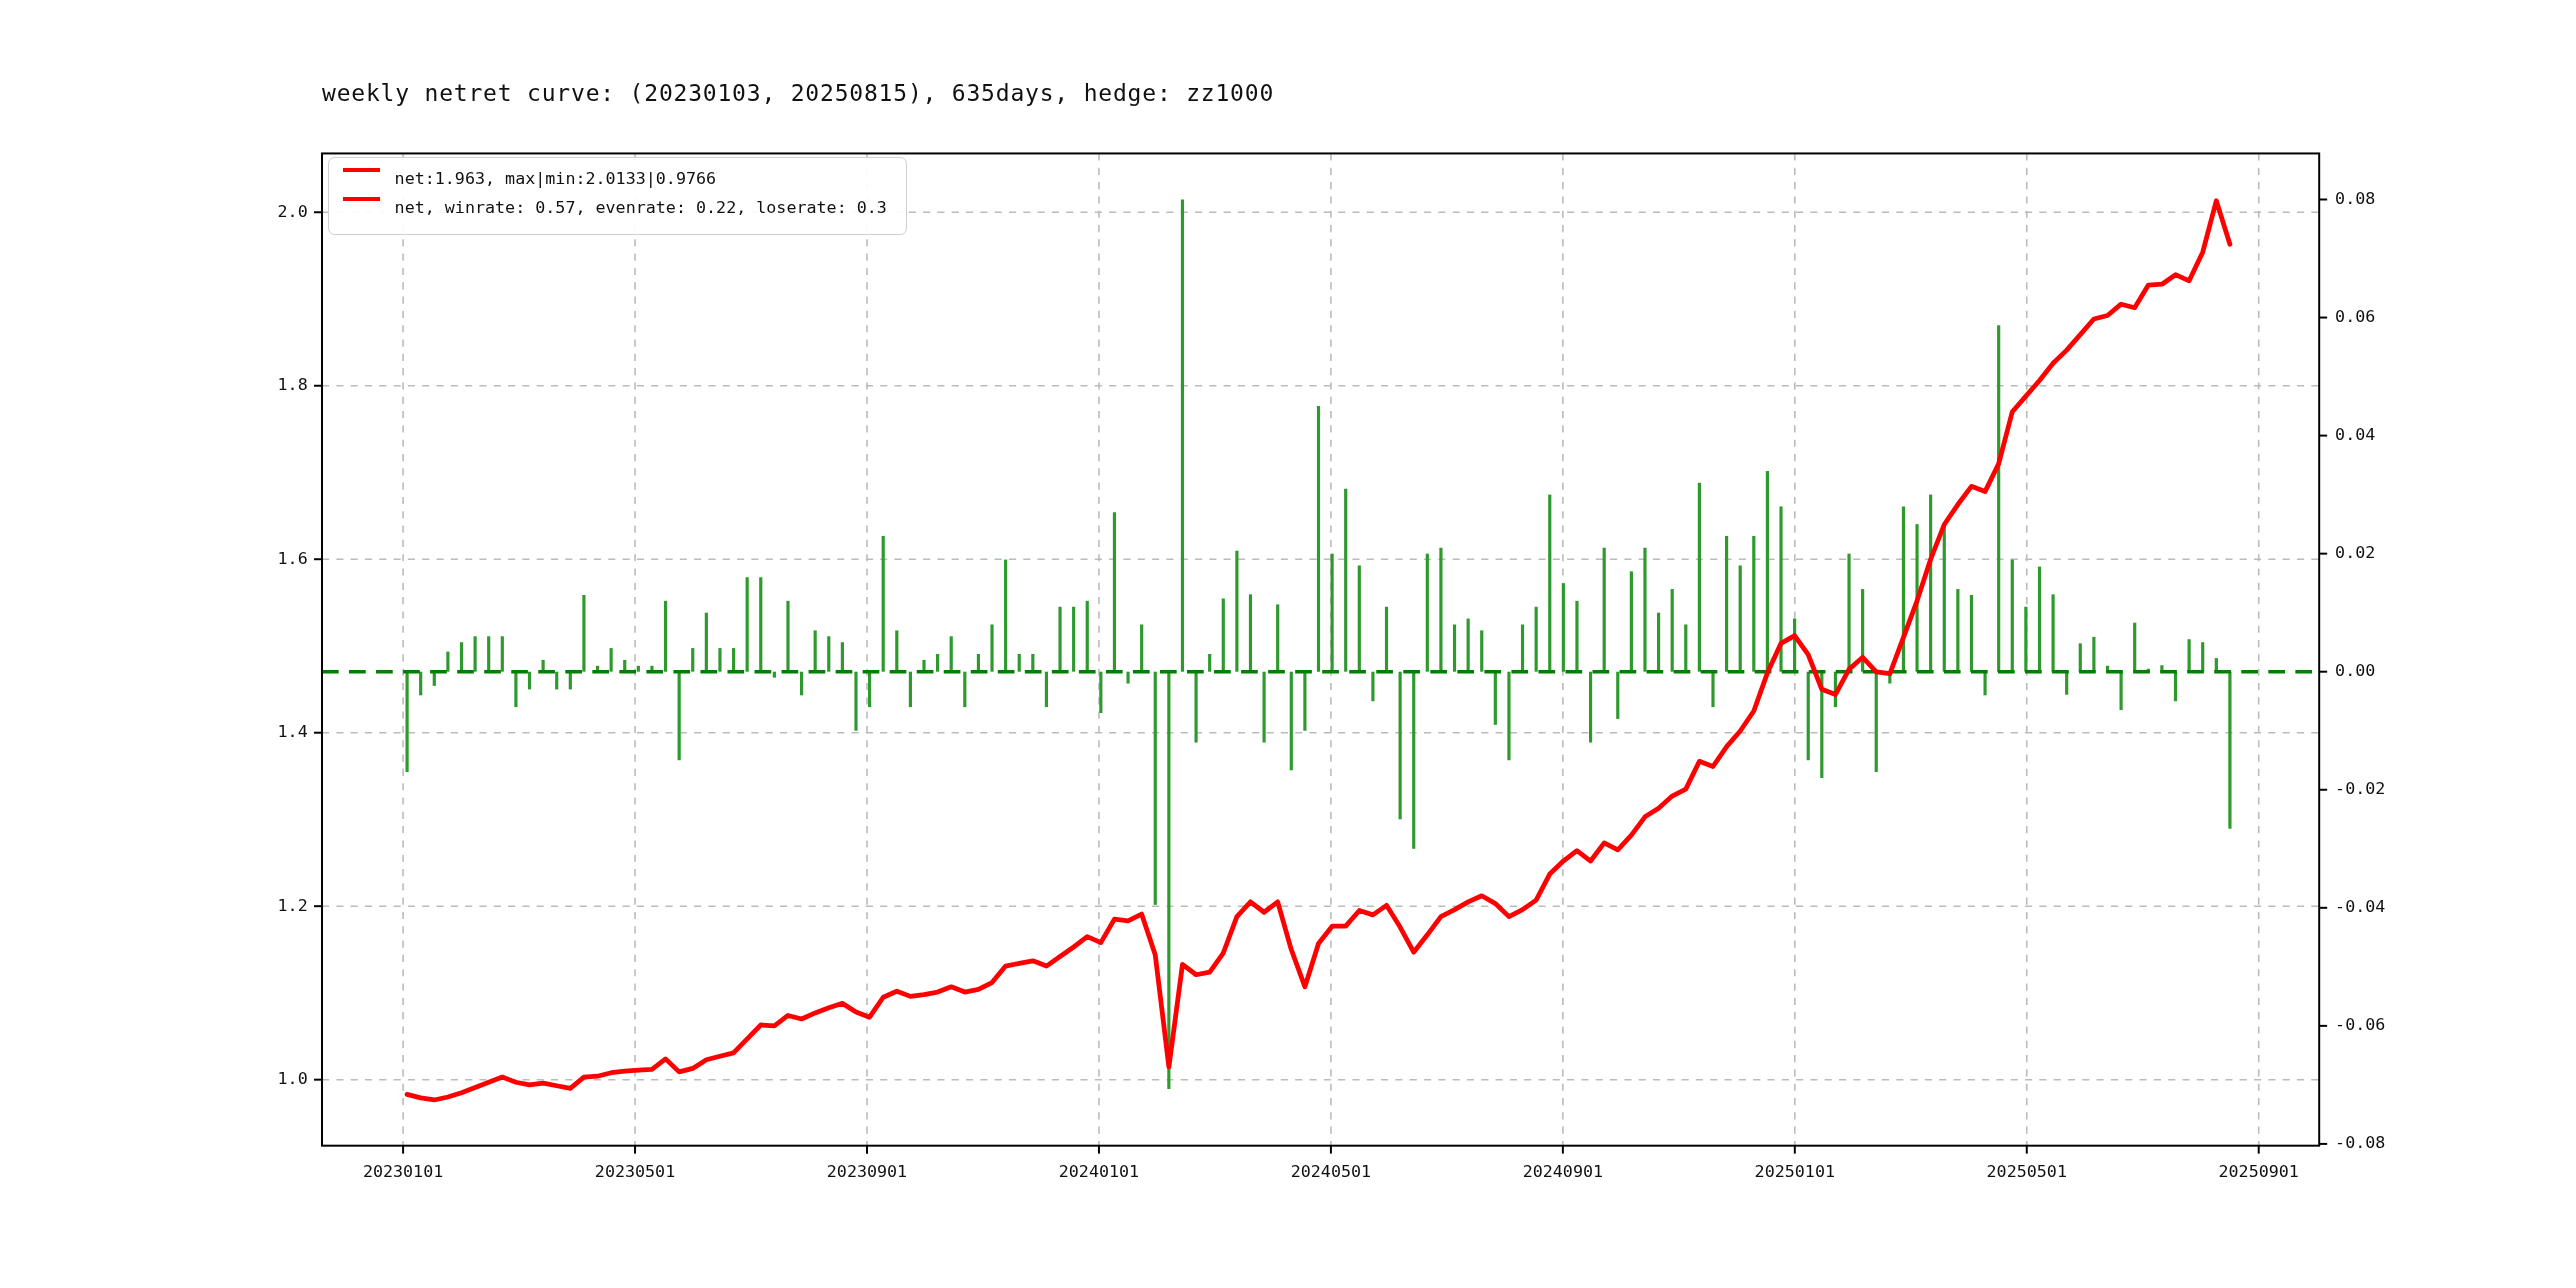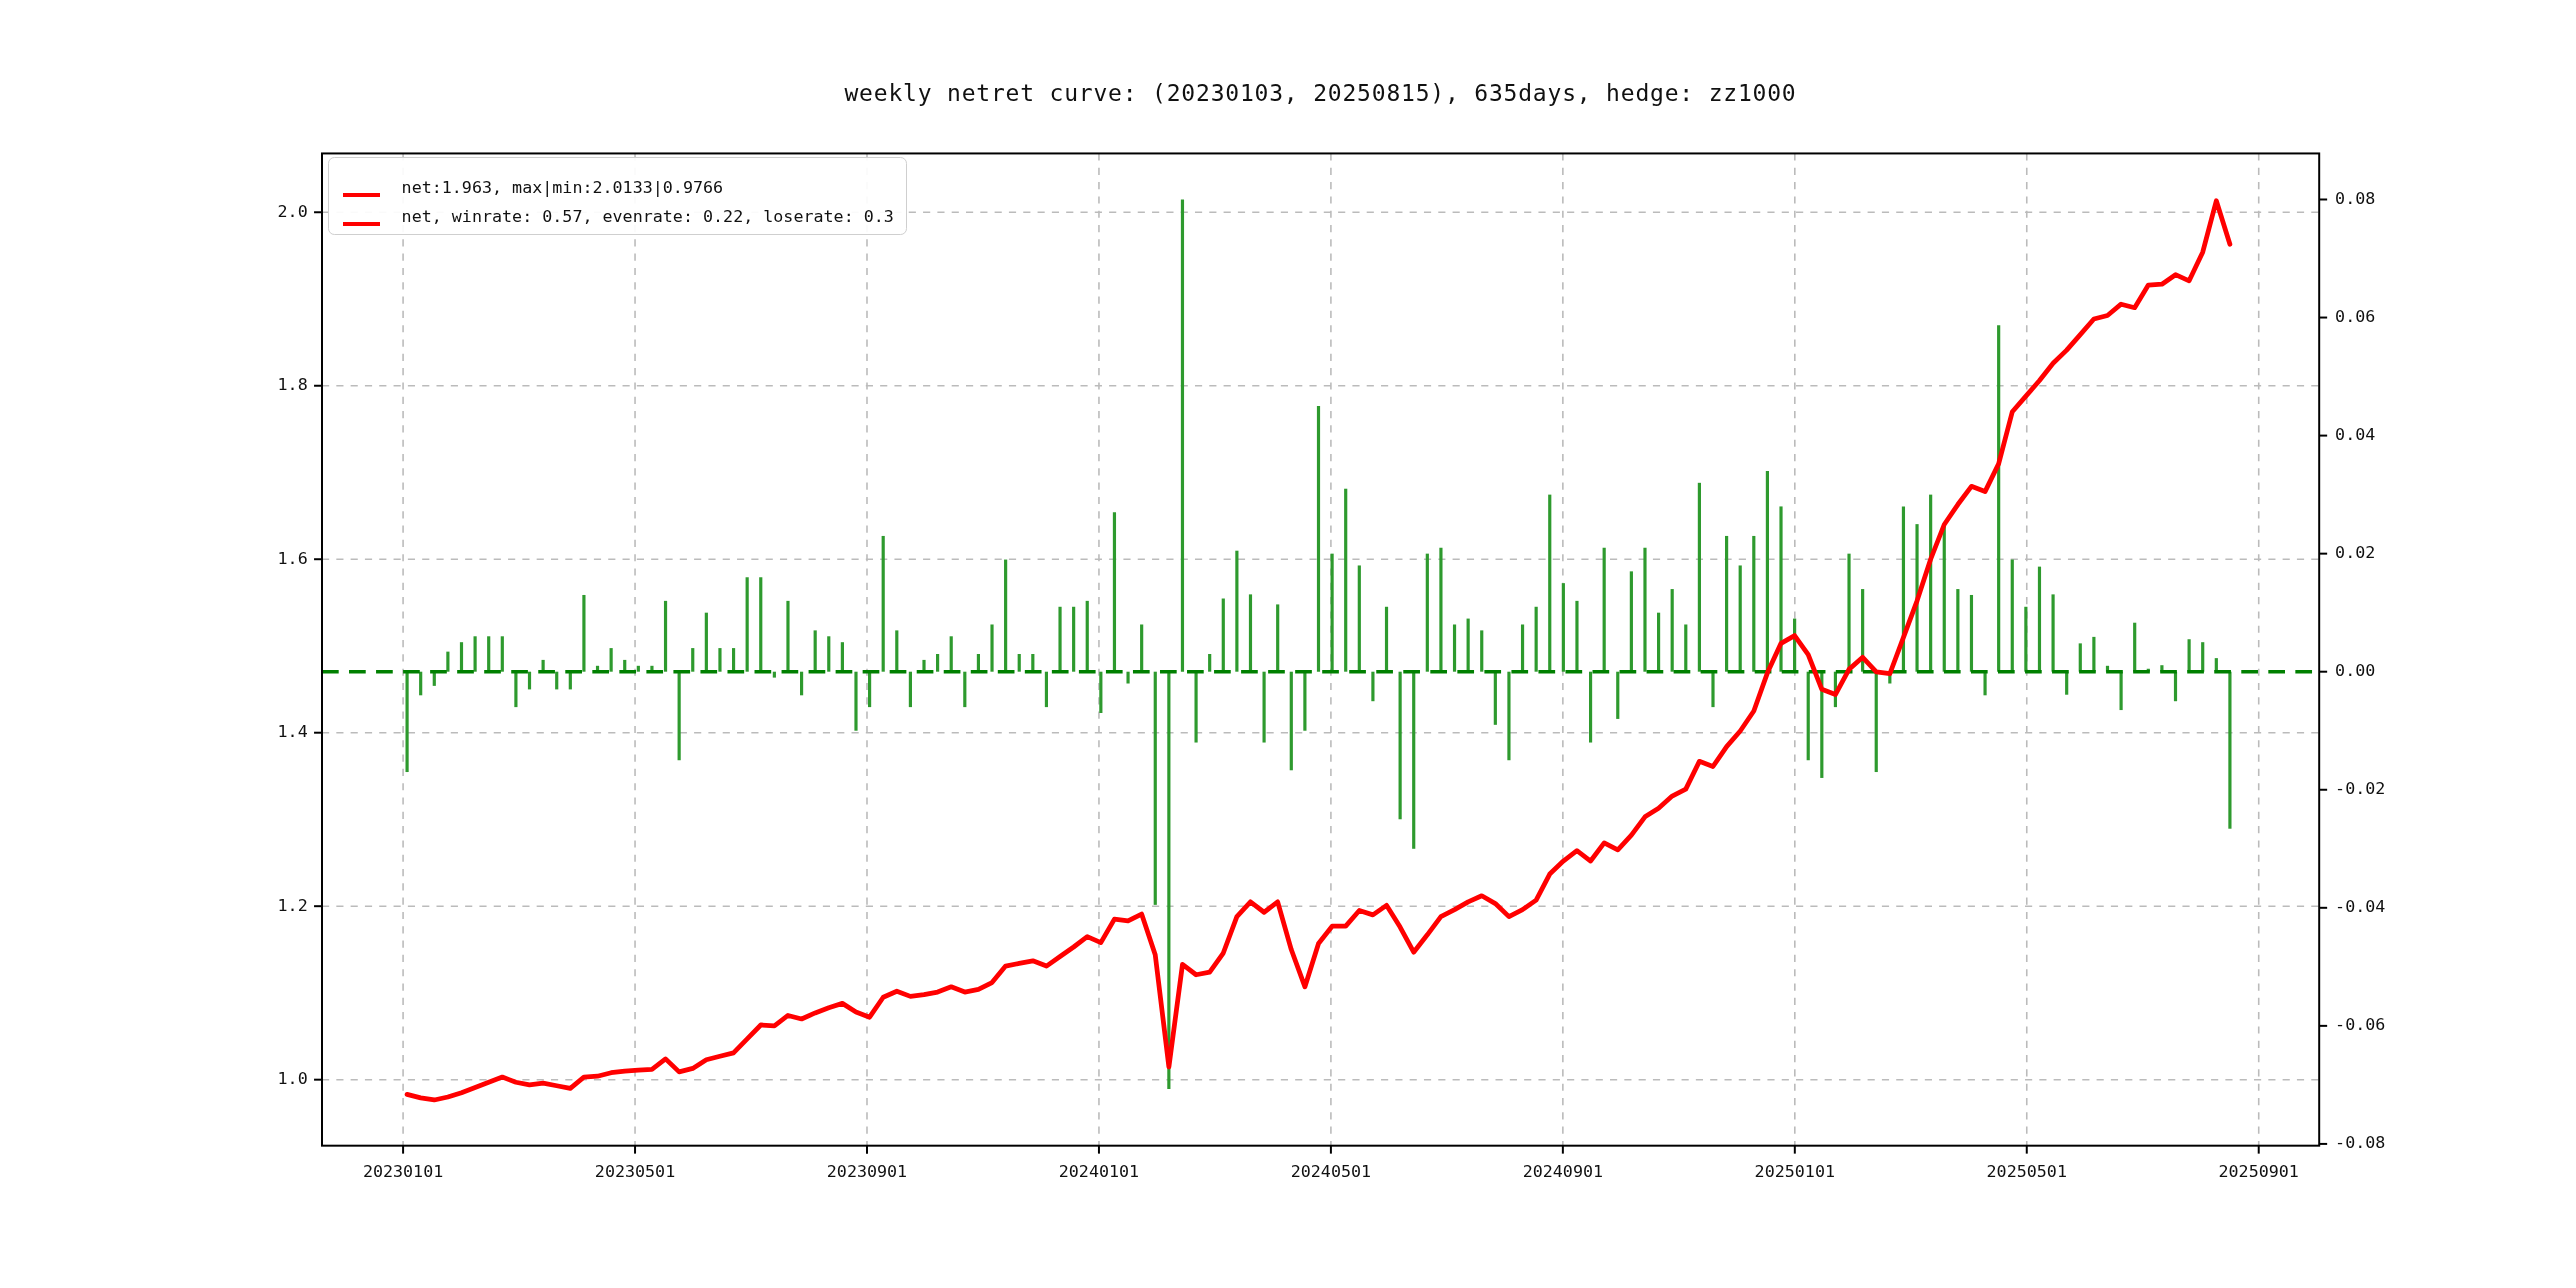--- a/index.html
+++ b/index.html
@@ -1,23 +1,23 @@
 <!DOCTYPE html>
 <html style="font-size:12.7px"><head>
 <meta charset="utf-8">
 <style>
   html,body{margin:0;padding:0;background:#ffffff;}
   #figure{position:relative;width:2576px;height:1288px;background:#ffffff;
           font-family:"DejaVu Sans Mono","Liberation Mono",monospace;color:#111;}
-  #chart-title{position:absolute;left:322px;top:80px;width:1997px;text-align:center;
+  #chart-title{position:absolute;left:322px;top:80px;width:1997px;
                font-size:23px;letter-spacing:0.8px;white-space:pre;}
   #legend{position:absolute;left:328px;top:157px;width:579px;box-sizing:border-box;
           background:rgba(255,255,255,0.92);border:1.6px solid #cfcfcf;border-radius:6.4px;
           padding:9.5px 14.3px 8px 14.3px;z-index:3;}
-  .legend-row{display:flex;align-items:flex-end;height:29px;font-size:16.7px;white-space:pre;gap:7px;}
+  .legend-row{display:flex;align-items:flex-start;height:29px;font-size:16.7px;white-space:pre;}
   .legend-swatch{display:inline-block;width:37px;height:4px;background:#ff0000;
                  margin-right:14.3px;flex:0 0 auto;}
   #plot-svg{position:absolute;left:0;top:0;}
 </style>
 </head>
 <body>
 
 <div id="figure">
   <div id="chart-title">weekly netret curve: (20230103, 20250815), 635days, hedge: zz1000</div>
 

